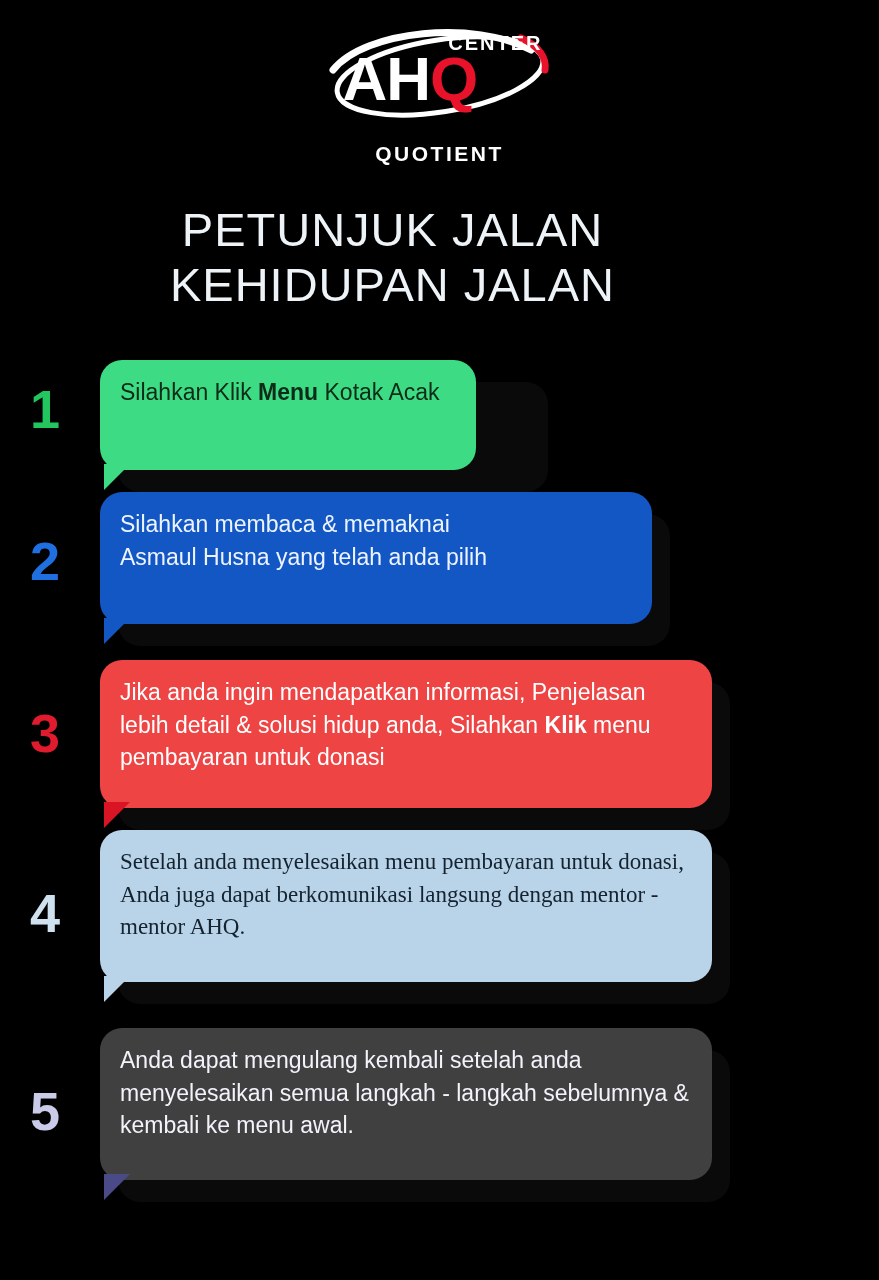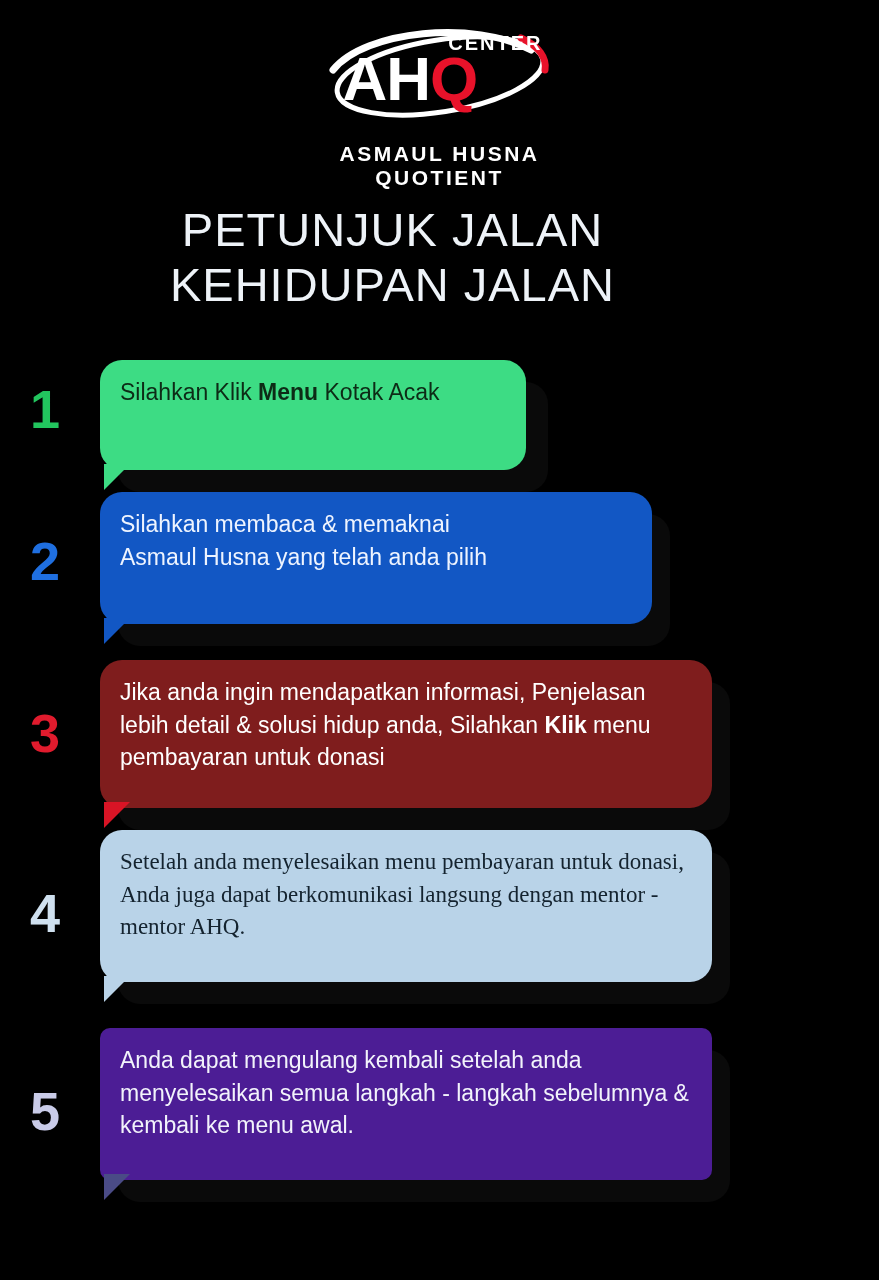--- a/index.html
+++ b/index.html
@@ -137,64 +137,63 @@
   <div class="logo-mark">
     <svg class="logo-swoosh" viewBox="0 0 230 110">
       <ellipse cx="115" cy="52" rx="104" ry="36" fill="none" stroke="#ffffff" stroke-width="5" transform="rotate(-9 115 52)"></ellipse>
       <path d="M8 46 C40 6, 150 -4, 206 26" fill="none" stroke="#ffffff" stroke-width="7" stroke-linecap="round"></path>
       <path d="M196 14 C214 22, 222 34, 220 46" fill="none" stroke="#e8122a" stroke-width="7" stroke-linecap="round"></path>
     </svg>
     <span class="logo-center">CENTER</span>
     <span class="logo-ahq"><span class="logo-ah">AH</span><span class="logo-q">Q</span></span>
   </div>
   <div class="logo-sub">
-    <div>ASMAUL HUSNA</div>
     <div>QUOTIENT</div>
   </div>
 </div>
 
 <div class="heading">
   <div>PETUNJUK JALAN</div>
   <div>KEHIDUPAN  JALAN</div>
 </div>
 
 <div class="steps" id="steps-container">
     <div class="step">
       <div class="step-num" style="color: rgb(34, 197, 94); top: 22px;">1</div>
       <div class="bubble-wrap" style="top: 0px; width: 430px; height: 150px;">
         <div class="bubble-shadow" style="width: 430px; height: 110px; background: rgb(10, 10, 10);"></div>
-        <div class="bubble" style="width: 426px; min-height: 110px; background: rgb(61, 220, 132); color: rgb(13, 43, 22);">Silahkan Klik <b>Menu</b> Kotak Acak</div>
+        <div class="bubble" style="width: 376px; min-height: 110px; background: rgb(61, 220, 132); color: rgb(13, 43, 22);">Silahkan Klik <b>Menu</b> Kotak Acak</div>
         <div class="tail" style="left: 4px; top: 104px; border-left: 0px solid transparent; border-right: 26px solid transparent; border-top: 26px solid rgb(61, 220, 132);"></div>
       </div>
     </div>
     <div class="step">
       <div class="step-num" style="color: rgb(31, 111, 224); top: 164px;">2</div>
       <div class="bubble-wrap" style="top: 122px; width: 552px; height: 172px;">
         <div class="bubble-shadow" style="width: 552px; height: 132px; background: rgb(10, 10, 10);"></div>
         <div class="bubble" style="width: 552px; min-height: 132px; background: rgb(18, 87, 196); color: rgb(238, 244, 255);">Silahkan membaca &amp; memaknai<br>Asmaul Husna yang telah anda pilih</div>
         <div class="tail" style="left: 4px; top: 126px; border-left: 0px solid transparent; border-right: 26px solid transparent; border-top: 26px solid rgb(18, 87, 196);"></div>
       </div>
     </div>
     <div class="step">
       <div class="step-num" style="color: rgb(224, 27, 45); top: 336px;">3</div>
       <div class="bubble-wrap" style="top: 290px; width: 612px; height: 188px;">
         <div class="bubble-shadow" style="width: 612px; height: 148px; background: rgb(10, 10, 10);"></div>
-        <div class="bubble" style="width: 612px; min-height: 148px; background: #7f1d1d; color: rgb(255, 255, 255);">Jika anda ingin mendapatkan informasi, Penjelasan lebih detail &amp; solusi hidup anda, Silahkan <b>Klik</b> menu pembayaran untuk donasi</div>
+        <div class="bubble" style="width: 612px; min-height: 148px; background: #ef4444; color: rgb(255, 255, 255);">Jika anda ingin mendapatkan informasi, Penjelasan lebih detail &amp; solusi hidup anda, Silahkan <b>Klik</b> menu pembayaran untuk donasi</div>
         <div class="tail" style="left: 4px; top: 142px; border-left: 0px solid transparent; border-right: 26px solid transparent; border-top: 26px solid rgb(216, 20, 37);"></div>
       </div>
     </div>
     <div class="step">
       <div class="step-num" style="color: rgb(207, 224, 239); top: 516px;">4</div>
       <div class="bubble-wrap" style="top: 460px; width: 612px; height: 192px; font-family: Liberation Serif, serif;">
         <div class="bubble-shadow" style="width: 612px; height: 152px; background: rgb(10, 10, 10);"></div>
         <div class="bubble" style="width: 612px; min-height: 152px; background: rgb(185, 211, 232); color: rgb(20, 35, 47);">Setelah anda menyelesaikan menu pembayaran untuk donasi, Anda juga dapat berkomunikasi langsung dengan mentor - mentor AHQ.</div>
         <div class="tail" style="left: 4px; top: 146px; border-left: 0px solid transparent; border-right: 26px solid transparent; border-top: 26px solid rgb(185, 211, 232);"></div>
       </div>
     </div>
     <div class="step">
       <div class="step-num" style="color: rgb(201, 203, 232); top: 714px;">5</div>
       <div class="bubble-wrap" style="top: 658px; width: 612px; height: 192px;">
         <div class="bubble-shadow" style="width: 612px; height: 152px; background: rgb(10, 10, 10);"></div>
-        <div class="bubble" style="width: 612px; min-height: 152px; background: #4c1d95; color: rgb(242, 243, 251); border-radius: 10px;">Anda dapat mengulang kembali setelah anda menyelesaikan semua langkah - langkah sebelumnya &amp; kembali ke menu awal.</div>
+        <div class="bubble" style="width: 612px; min-height: 152px; background: #404040; color: rgb(242, 243, 251);">Anda dapat mengulang kembali setelah anda menyelesaikan semua langkah - langkah sebelumnya &amp; kembali ke menu awal.</div>
         <div class="tail" style="left: 4px; top: 146px; border-left: 0px solid transparent; border-right: 26px solid transparent; border-top: 26px solid rgb(74, 75, 134);"></div>
       </div>
     </div>
   </div>
 
 </body></html>

